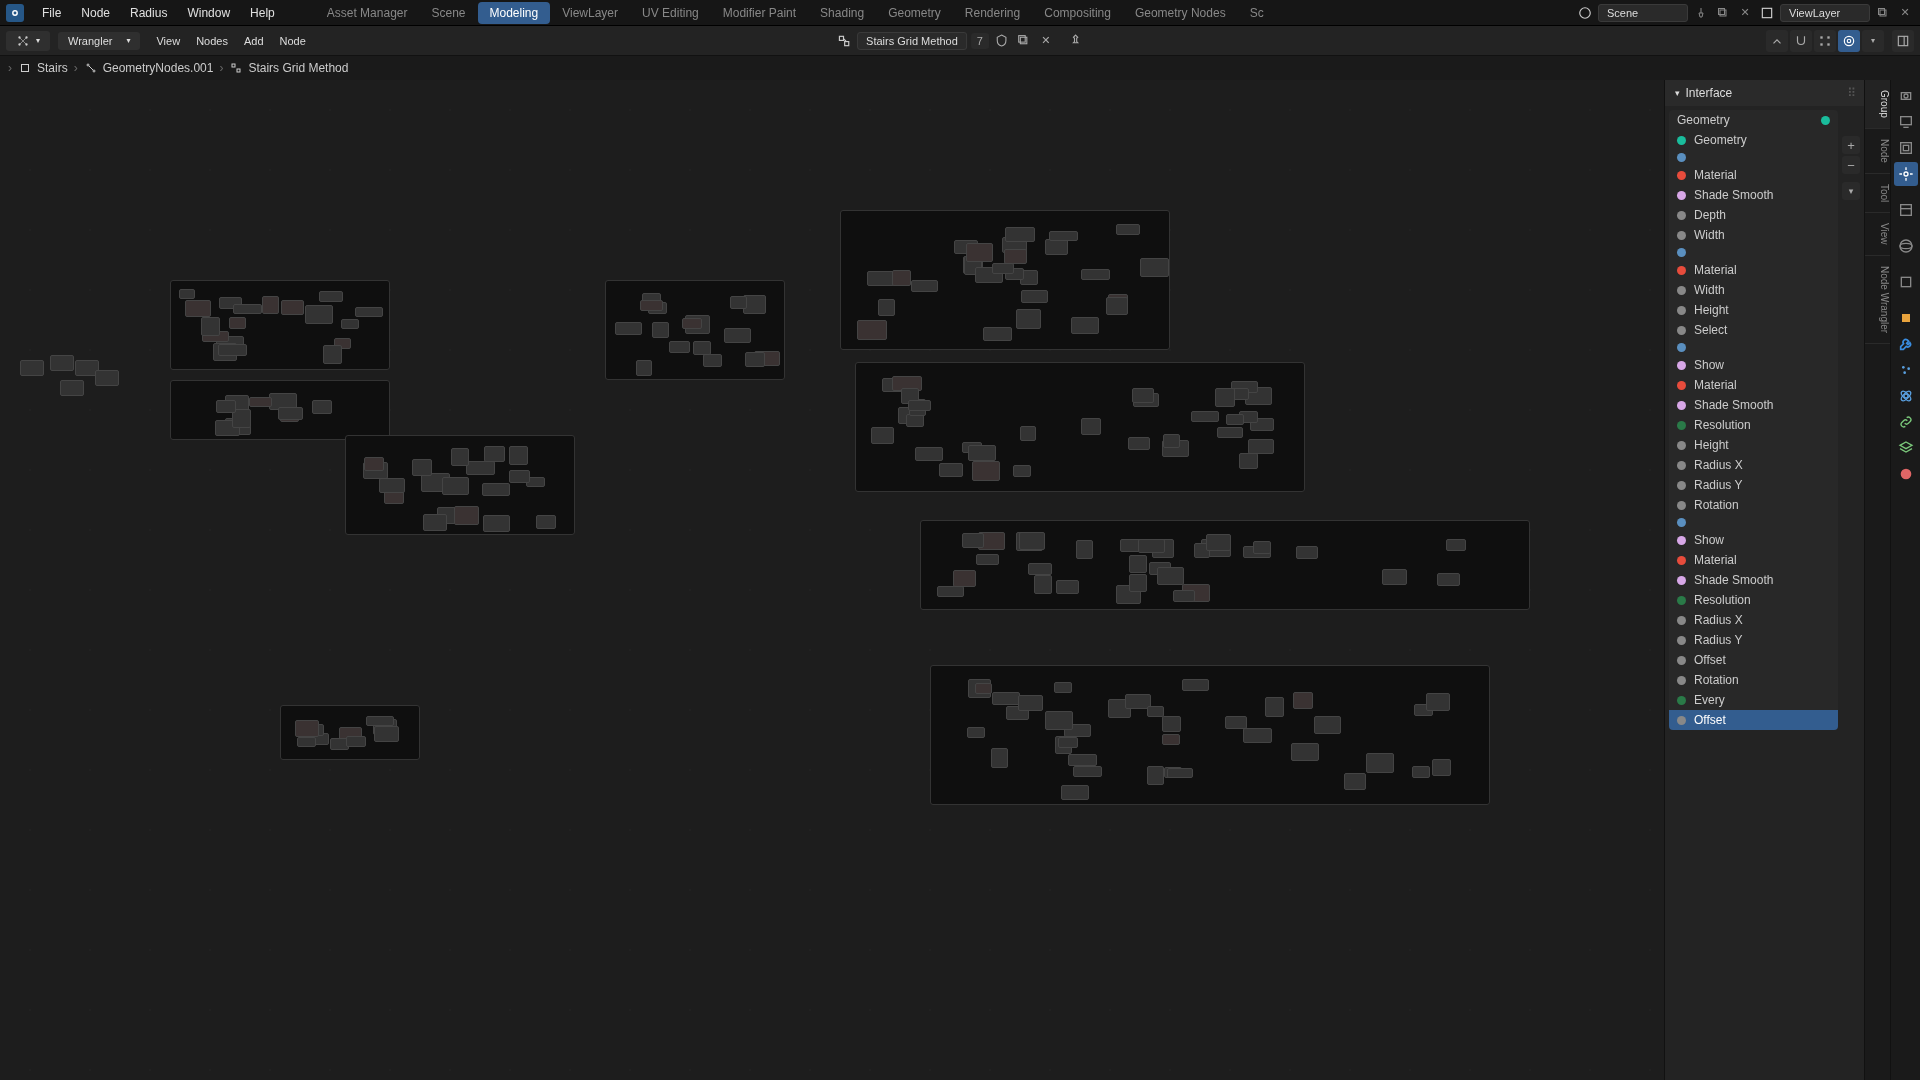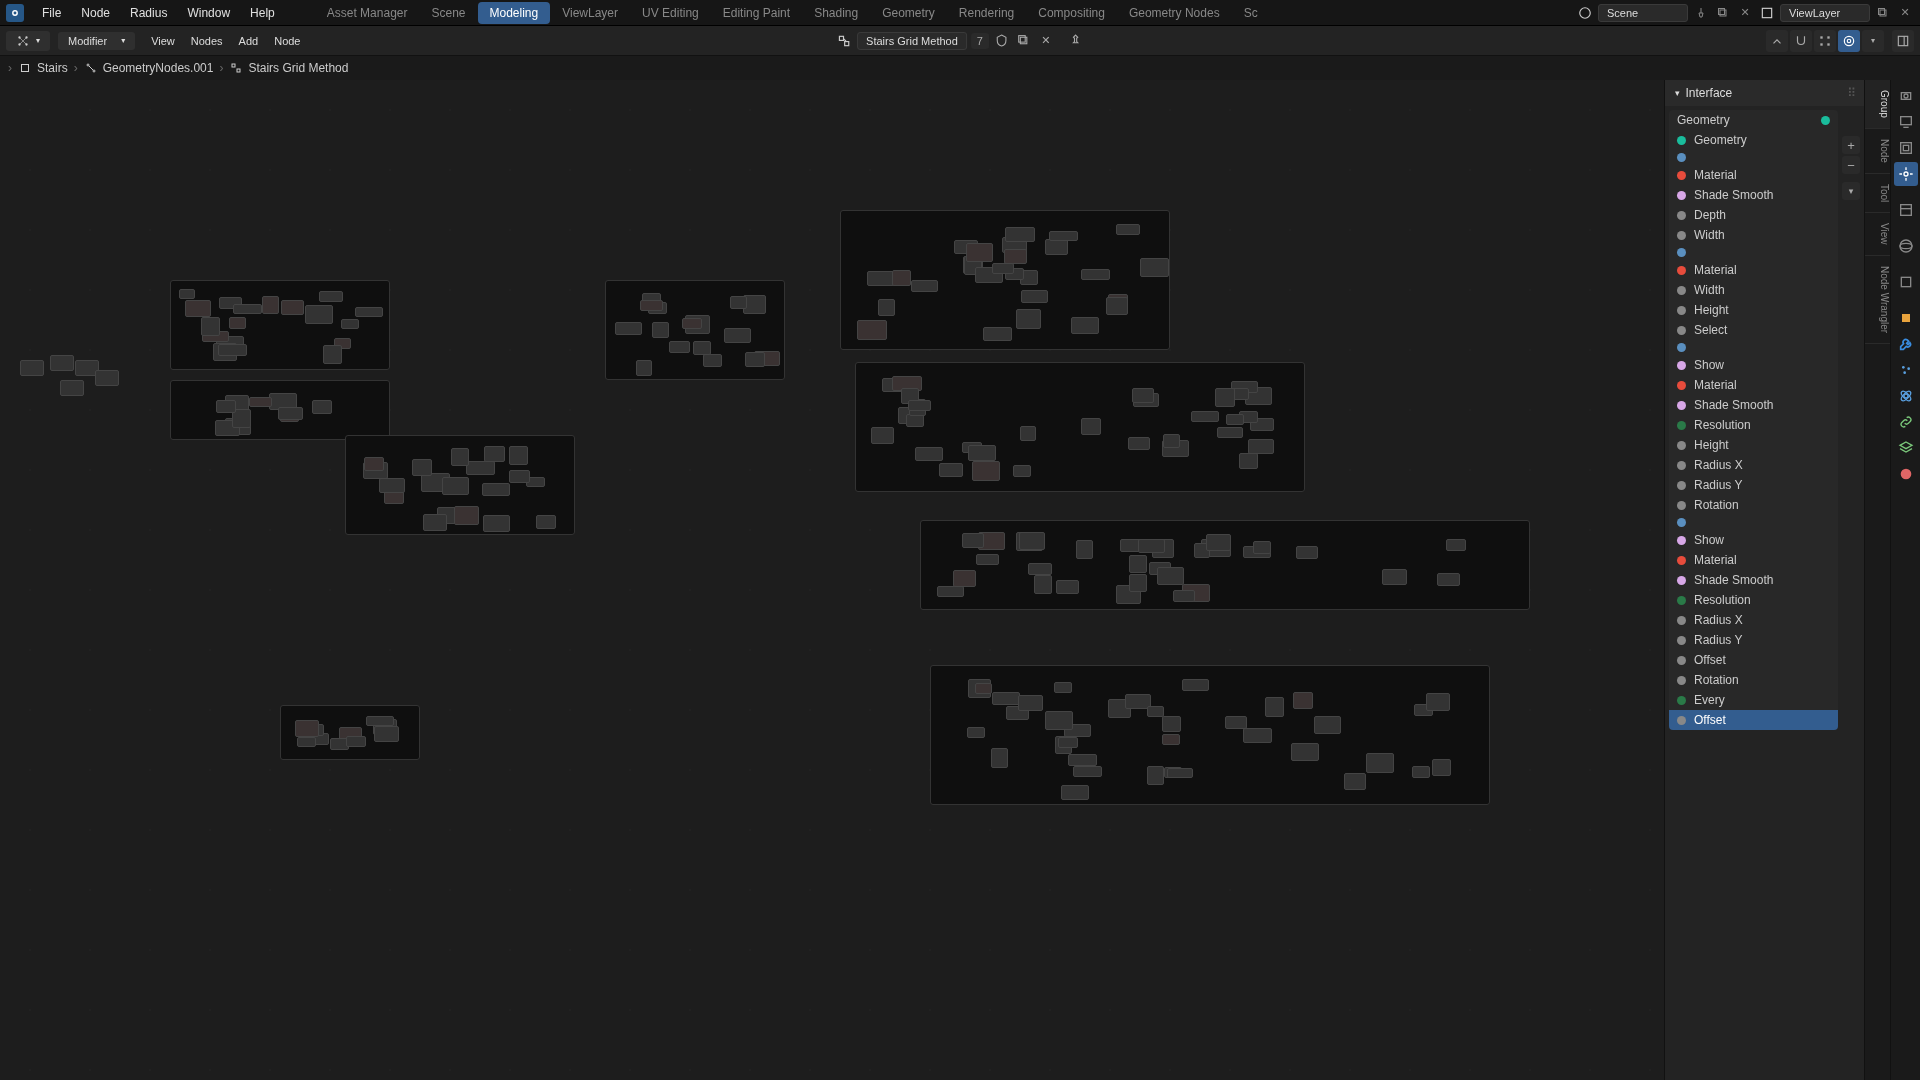--- a/index.html
+++ b/index.html
@@ -101,21 +101,21 @@
   <div class="menu-item">Radius</div>
   <div class="menu-item">Window</div>
   <div class="menu-item">Help</div>
   <div class="spacer"></div>
   <div id="workspace-tabs" style="display:flex;">
       <div class="tab">Asset Manager</div>
       <div class="tab">Scene</div>
       <div class="tab active">Modeling</div>
       <div class="tab">ViewLayer</div>
       <div class="tab">UV Editing</div>
-      <div class="tab">Editing Paint</div>
+      <div class="tab">Modifier Paint</div>
       <div class="tab">Shading</div>
       <div class="tab">Geometry</div>
       <div class="tab">Rendering</div>
       <div class="tab">Compositing</div>
       <div class="tab">Geometry Nodes</div>
       <div class="tab">Sc</div>
     </div>
   <div class="scene-block">
     <div class="icon-btn">
       <svg width="14" height="14" viewBox="0 0 24 24" fill="none" stroke="#ccc" stroke-width="2">
@@ -157,21 +157,21 @@
         <circle cx="6" cy="6" r="2"></circle>
         <circle cx="18" cy="6" r="2"></circle>
         <circle cx="6" cy="18" r="2"></circle>
         <circle cx="18" cy="18" r="2"></circle>
         <line x1="6" y1="6" x2="18" y2="18" stroke="#ccc"></line>
         <line x1="18" y1="6" x2="6" y2="18" stroke="#ccc"></line>
       </svg>
     <span style="font-size:8px;">▾</span>
   </div>
   <div class="dropdown">
-    <span>Modifier</span>
+    <span>Wrangler</span>
     <span style="font-size:8px; margin-left:8px;">▾</span>
   </div>
   <div id="tool-menus" style="display:flex;">
       <div class="tool-menu">View</div>
       <div class="tool-menu">Nodes</div>
       <div class="tool-menu">Add</div>
       <div class="tool-menu">Node</div>
     </div>
 
   <div class="center">

